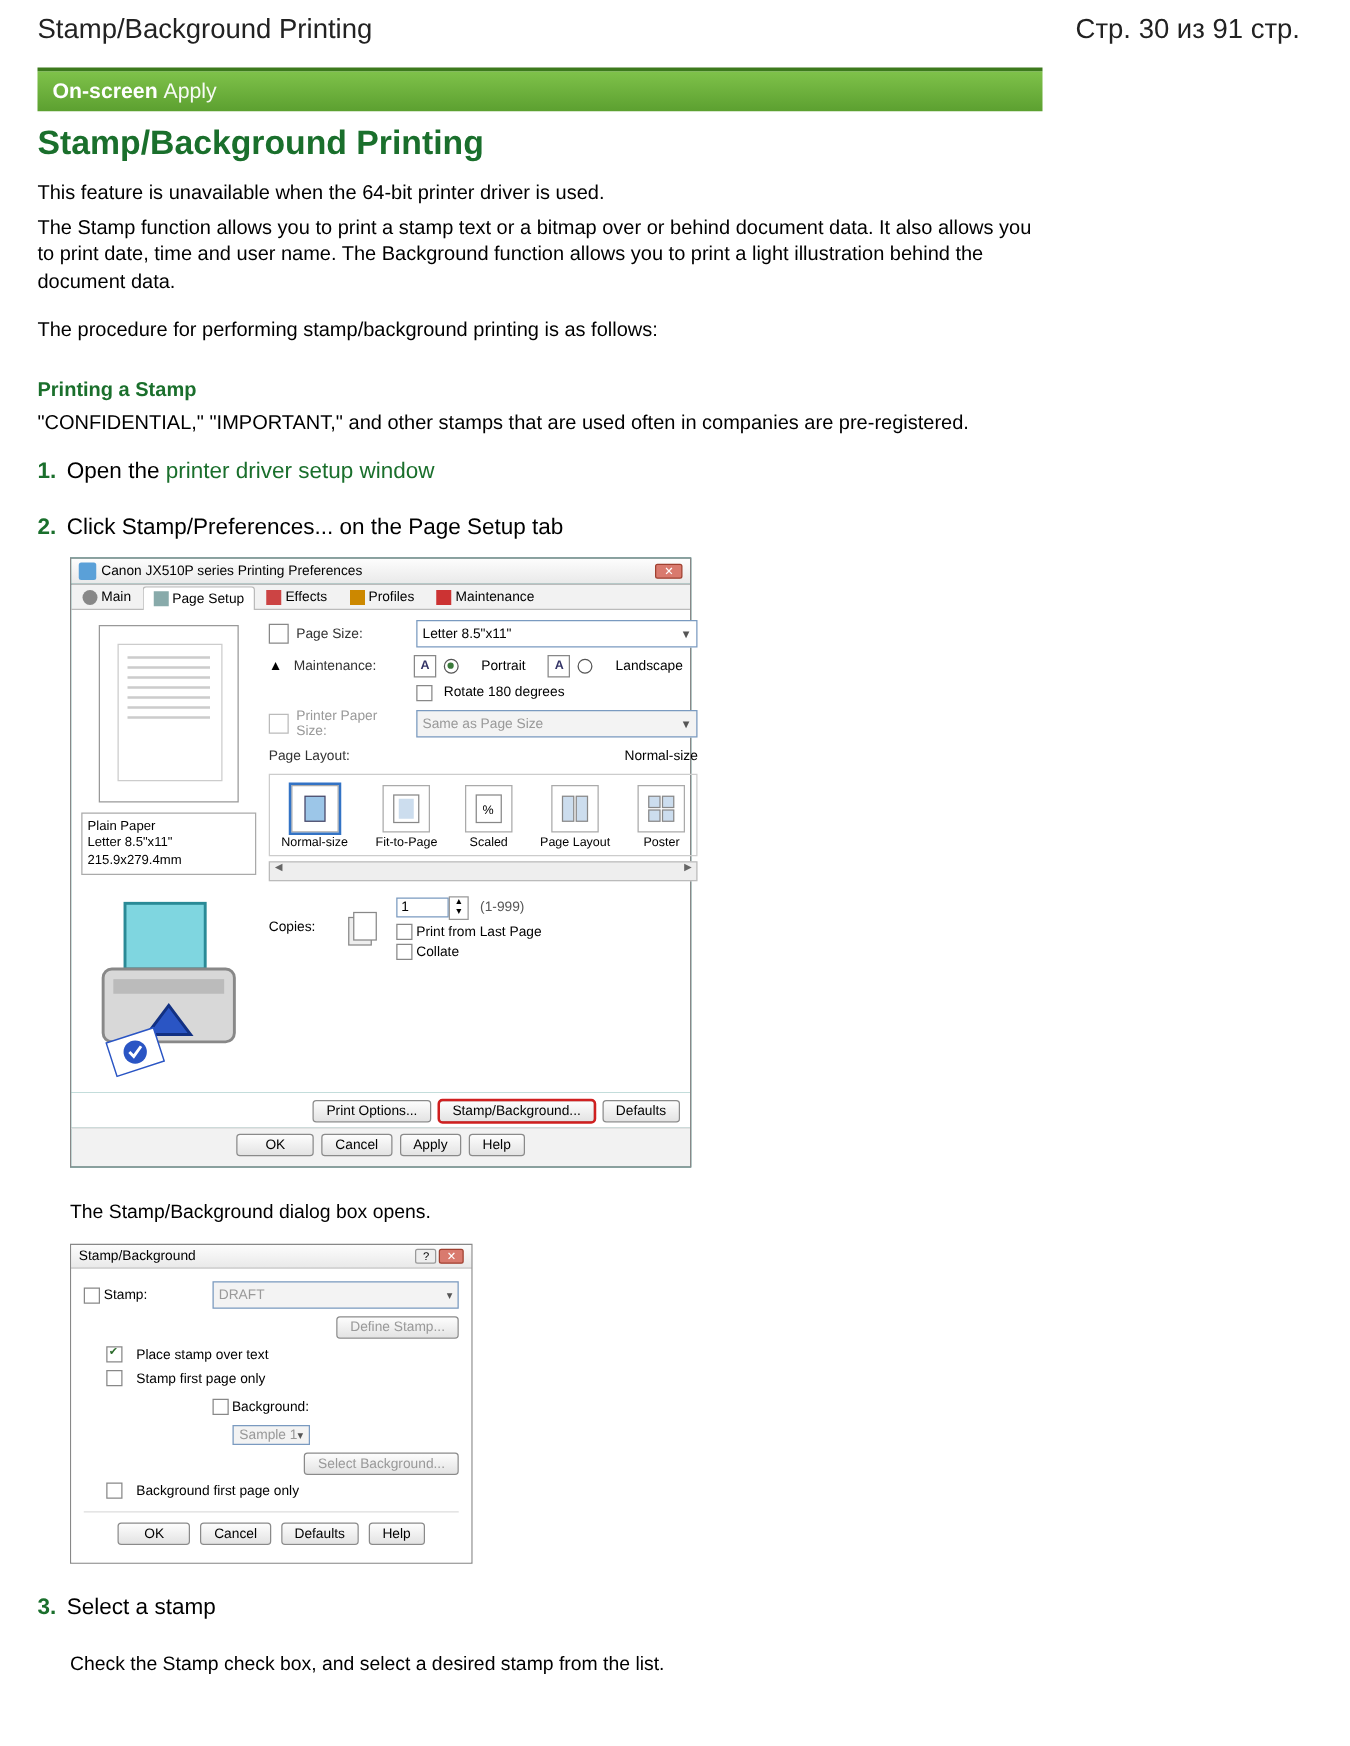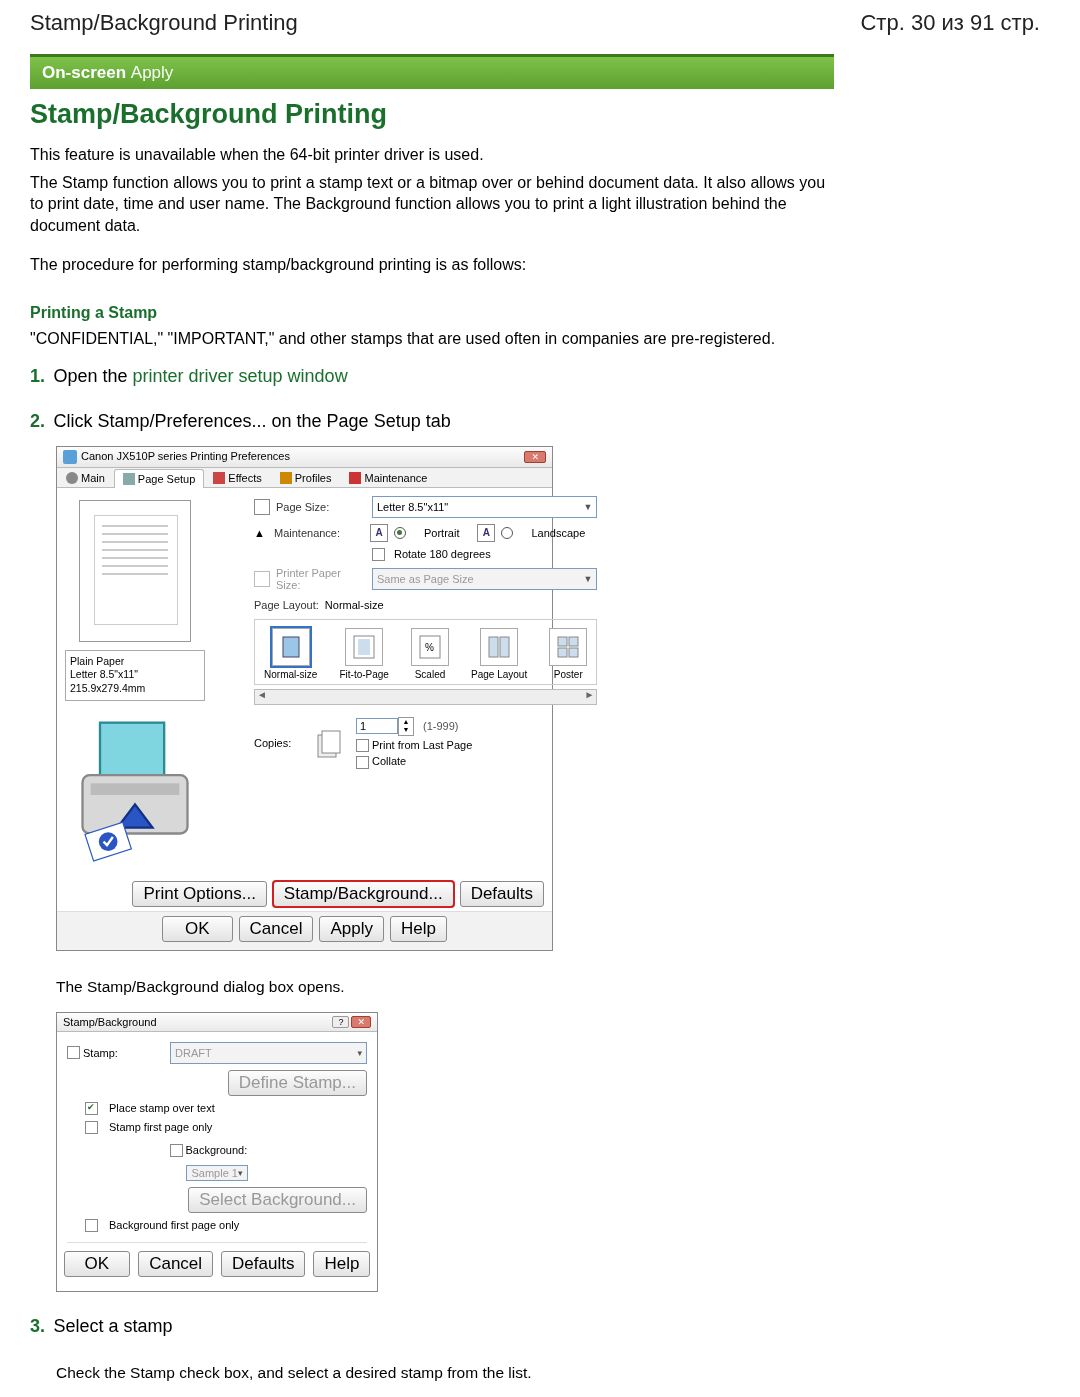--- a/index.html
+++ b/index.html
@@ -81,21 +81,21 @@
   .ti-prof{background:#c80;}
   .ti-maint{background:#c33;}
   .dlg1-body { background:#fff; padding:8px; display:flex; gap:10px; }
   .left-col { width:145px; }
   .preview-page { width:110px;height:140px;border:1px solid #999;margin:4px auto 8px;background:#fff;position:relative;}
   .preview-page::before{content:"";position:absolute;left:14px;top:14px;width:82px;height:108px;border:1px solid #ccc;}
   .preview-page .lines{position:absolute;left:22px;top:24px;width:66px;}
   .preview-page .lines div{height:2px;background:#ccc;margin-bottom:6px;}
   .paper-info{border:1px solid #aaa;padding:4px;font-size:10.5px;line-height:1.3;}
   .printer-svg{width:140px;height:160px;margin-top:6px;display:flex;align-items:center;justify-content:center;}
-  .right-col { flex:1;margin-left:39px; }
+  .right-col { flex:1; }
   .row { display:flex; align-items:center; margin-bottom:6px; font-size:11px; gap:6px;}
   .row label{width:90px;color:#333;}
   .row.disabled label, .row.disabled .val{color:#999;}
   select.fake, .combo { border:1px solid #7a9ac0;background:#fff;padding:1px 4px;font-size:11px;height:18px;flex:1;}
   .combo{display:flex;justify-content:space-between;align-items:center;}
   .combo .arr{font-size:9px;color:#555;}
   .aicon{width:16px;height:16px;border:1px solid #888;background:#fff;display:inline-flex;align-items:center;justify-content:center;font-size:10px;font-weight:bold;color:#336;}
   .radio{display:inline-flex;align-items:center;gap:18px;margin-right:12px;}
   .radio .dot{width:10px;height:10px;border:1px solid #555;border-radius:50%;display:inline-block;position:relative;}
   .radio.checked .dot::after{content:"";width:5px;height:5px;background:#3a7a3a;border-radius:50%;position:absolute;left:2px;top:2px;}
@@ -110,21 +110,21 @@
   .scroll::after{content:"►";position:absolute;right:2px;top:-1px;font-size:10px;color:#666;}
   .copies{display:flex;align-items:center;gap:8px;margin-top:12px;}
   .copies .stack{width:36px;height:36px;}
   .copies .grp{display:flex;flex-direction:column;gap:3px;font-size:11px;}
   .spin{display:inline-flex;align-items:center;}
   .spin input{width:34px;border:1px solid #7a9ac0;font-size:11px;padding:1px 3px;}
   .spin .ud{width:14px;height:17px;border:1px solid #999;font-size:7px;display:flex;flex-direction:column;}
   .spin .ud span{flex:1;text-align:center;line-height:7px;}
   .dlg1-buttons-row{display:flex;justify-content:flex-end;gap:6px;padding:6px 8px 4px;background:#fff;}
   .dlg1-buttons-row2{display:flex;justify-content:center;gap:6px;padding:4px 8px 8px;background:#f2f2f2;border-top:1px solid #ddd;}
-  button.win{font-size:17px;padding:2px 10px;background:linear-gradient(#fdfdfd,#e3e3e3);border:1px solid #8a8a8a;border-radius:3px;}
+  button.win{font-size:11px;padding:2px 10px;background:linear-gradient(#fdfdfd,#e3e3e3);border:1px solid #8a8a8a;border-radius:3px;}
   button.win.hl{outline:2px solid #d02020;outline-offset:-1px;}
 
   
   .dialog2{
     width:320px;border:1px solid #888;margin:14px 0 12px 26px;
     font-family:"Segoe UI",Tahoma,sans-serif;font-size:11px;background:#f2f2f2;
   }
   .dlg2-title{background:linear-gradient(#fdfdfd,#e9e9e9);border-bottom:1px solid #bbb;padding:3px 6px;display:flex;justify-content:space-between;align-items:center;}
   .dlg2-title .rbtns{display:flex;gap:2px;}
   .rbtns span{border:1px solid #999;font-size:9px;padding:0 5px;background:#eee;border-radius:2px;}
@@ -259,21 +259,21 @@
               <span>Rotate 180 degrees</span>
             </div>
             <div class="row disabled">
               <span style="width:14px;height:14px;border:1px solid #bbb;display:inline-block;"></span>
               <label>Printer Paper Size:</label>
               <div class="combo" style="color:#999;background:#f3f3f3;">
                   <span class="val">Same as Page Size</span>
                   <span class="arr">▼</span>
                 </div>
             </div>
-            <div class="row" style="margin-top:8px;">
+            <div class="row" style="margin-top:8px;justify-content:space-between;">
               <label style="width:auto;">Page Layout:</label>
               <span>Normal-size</span>
             </div>
             <div class="layout-row">
               <div class="lay sel">
                   <div class="thumb">
                     <svg>
                       <rect x="6" y="4" width="16" height="20" fill="#9cc6e8" stroke="#446"></rect>
                     </svg>
                   </div>

